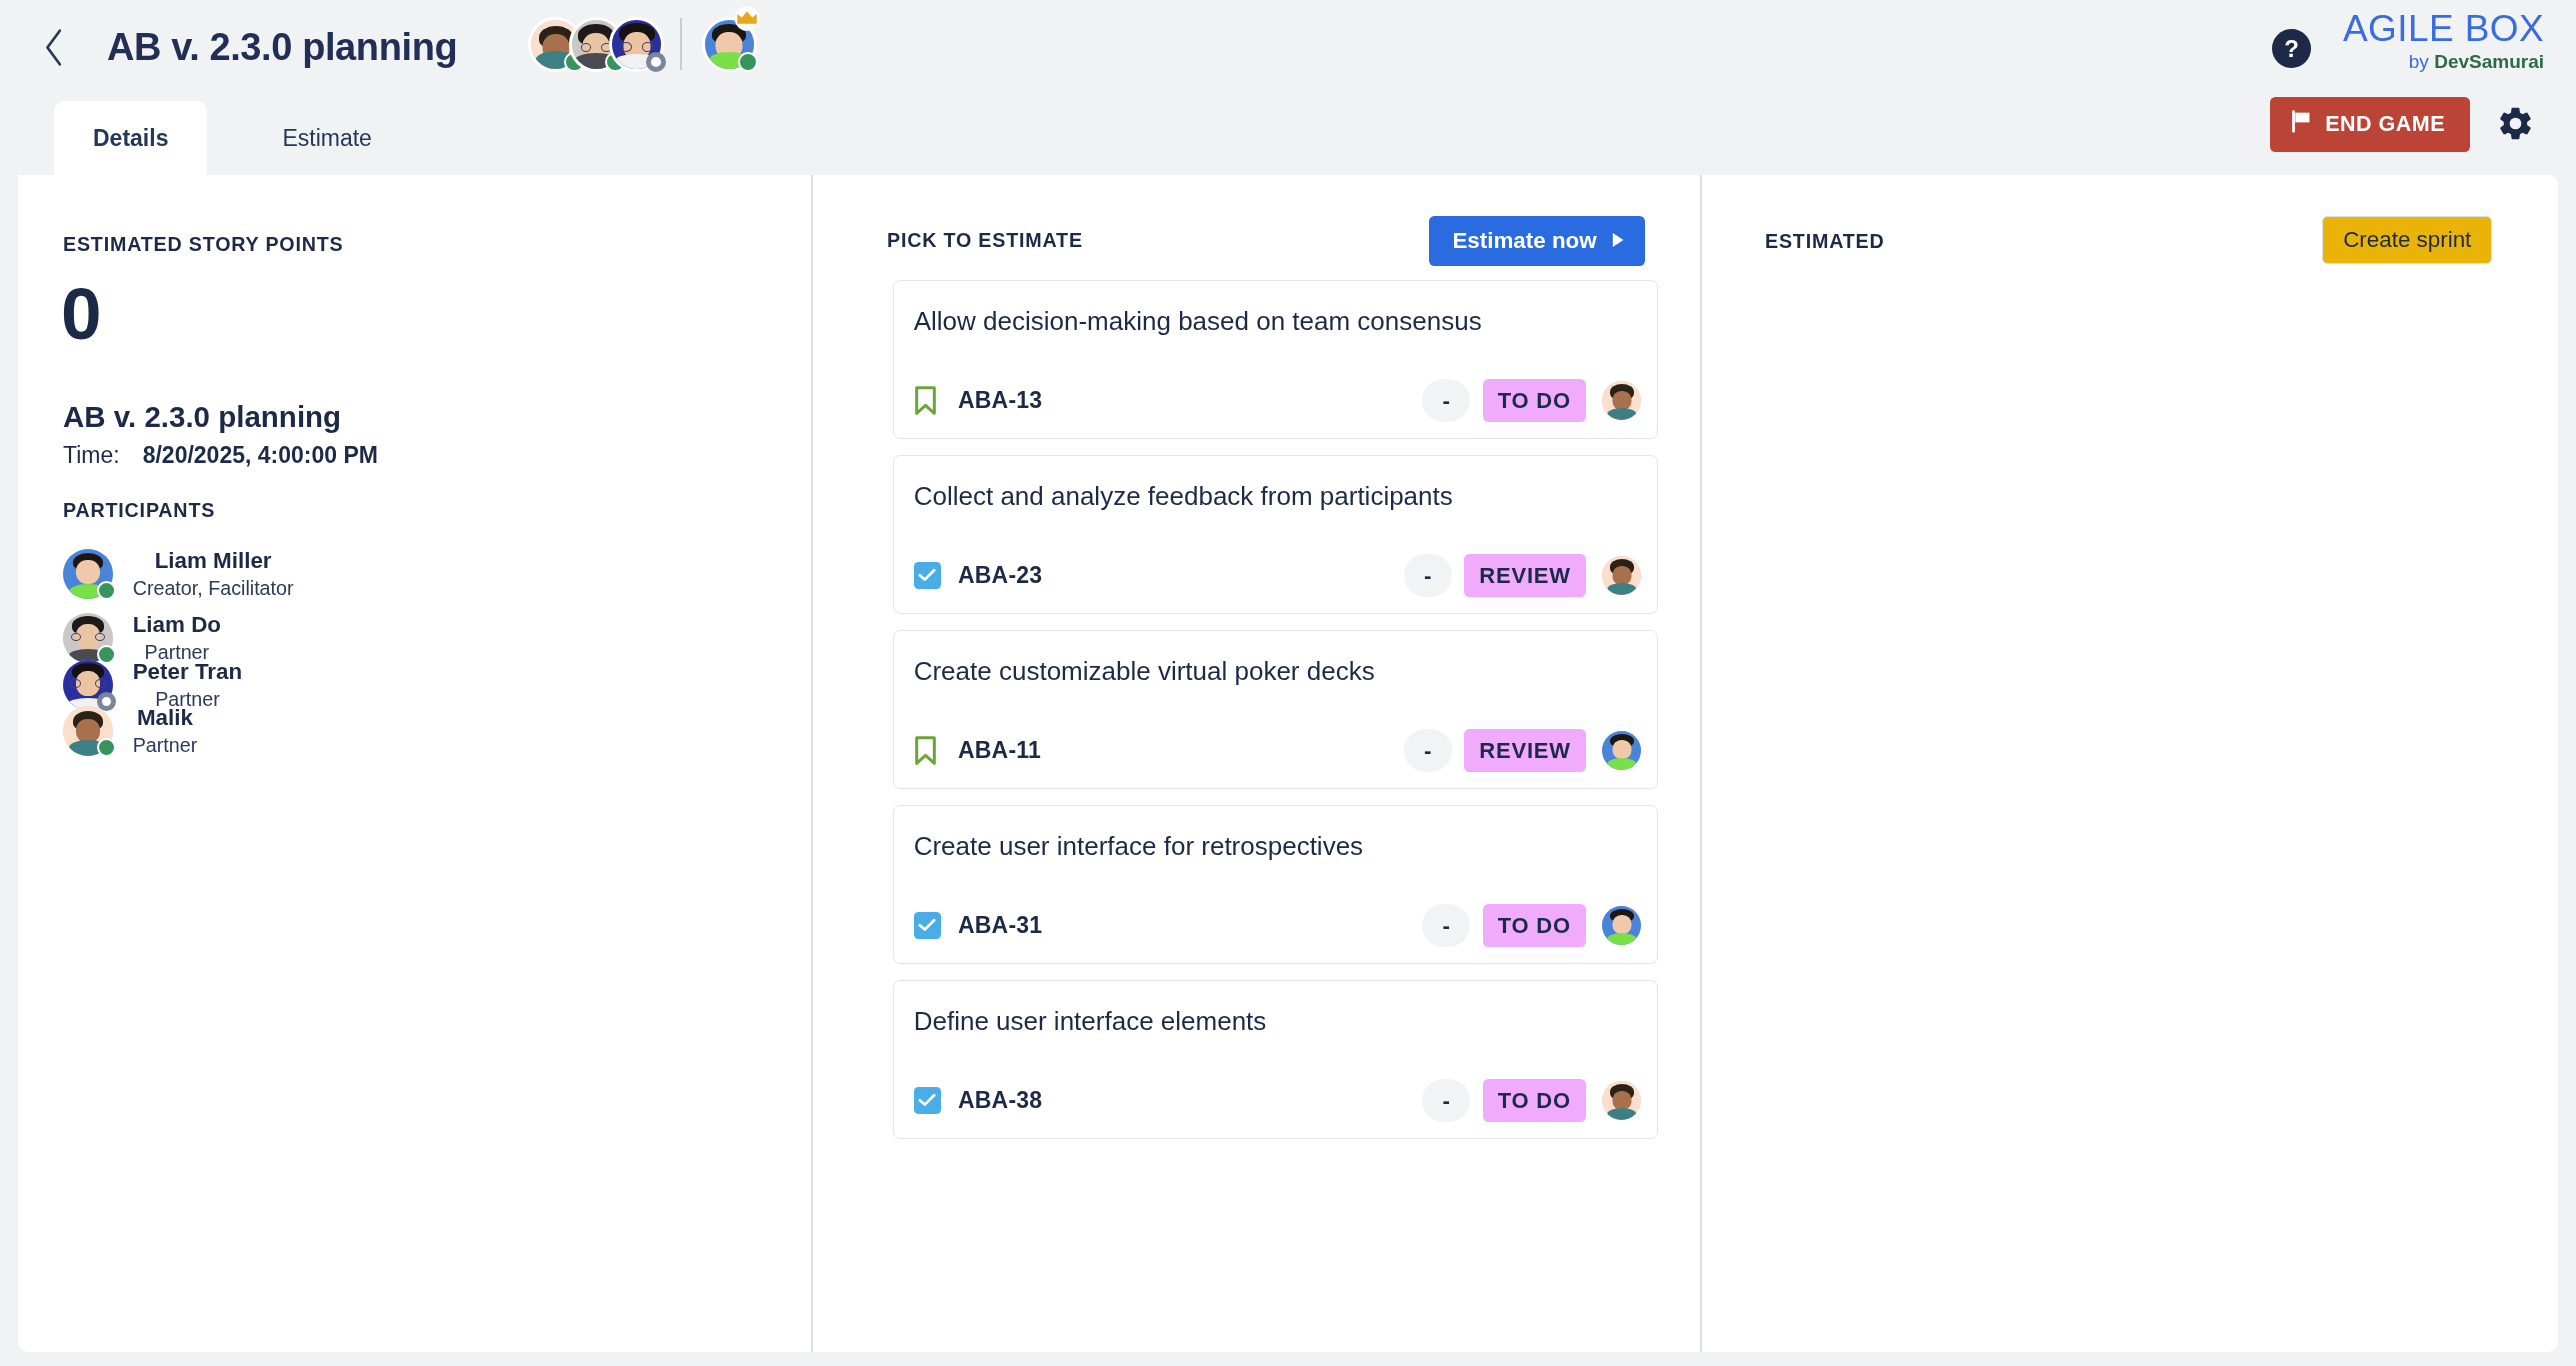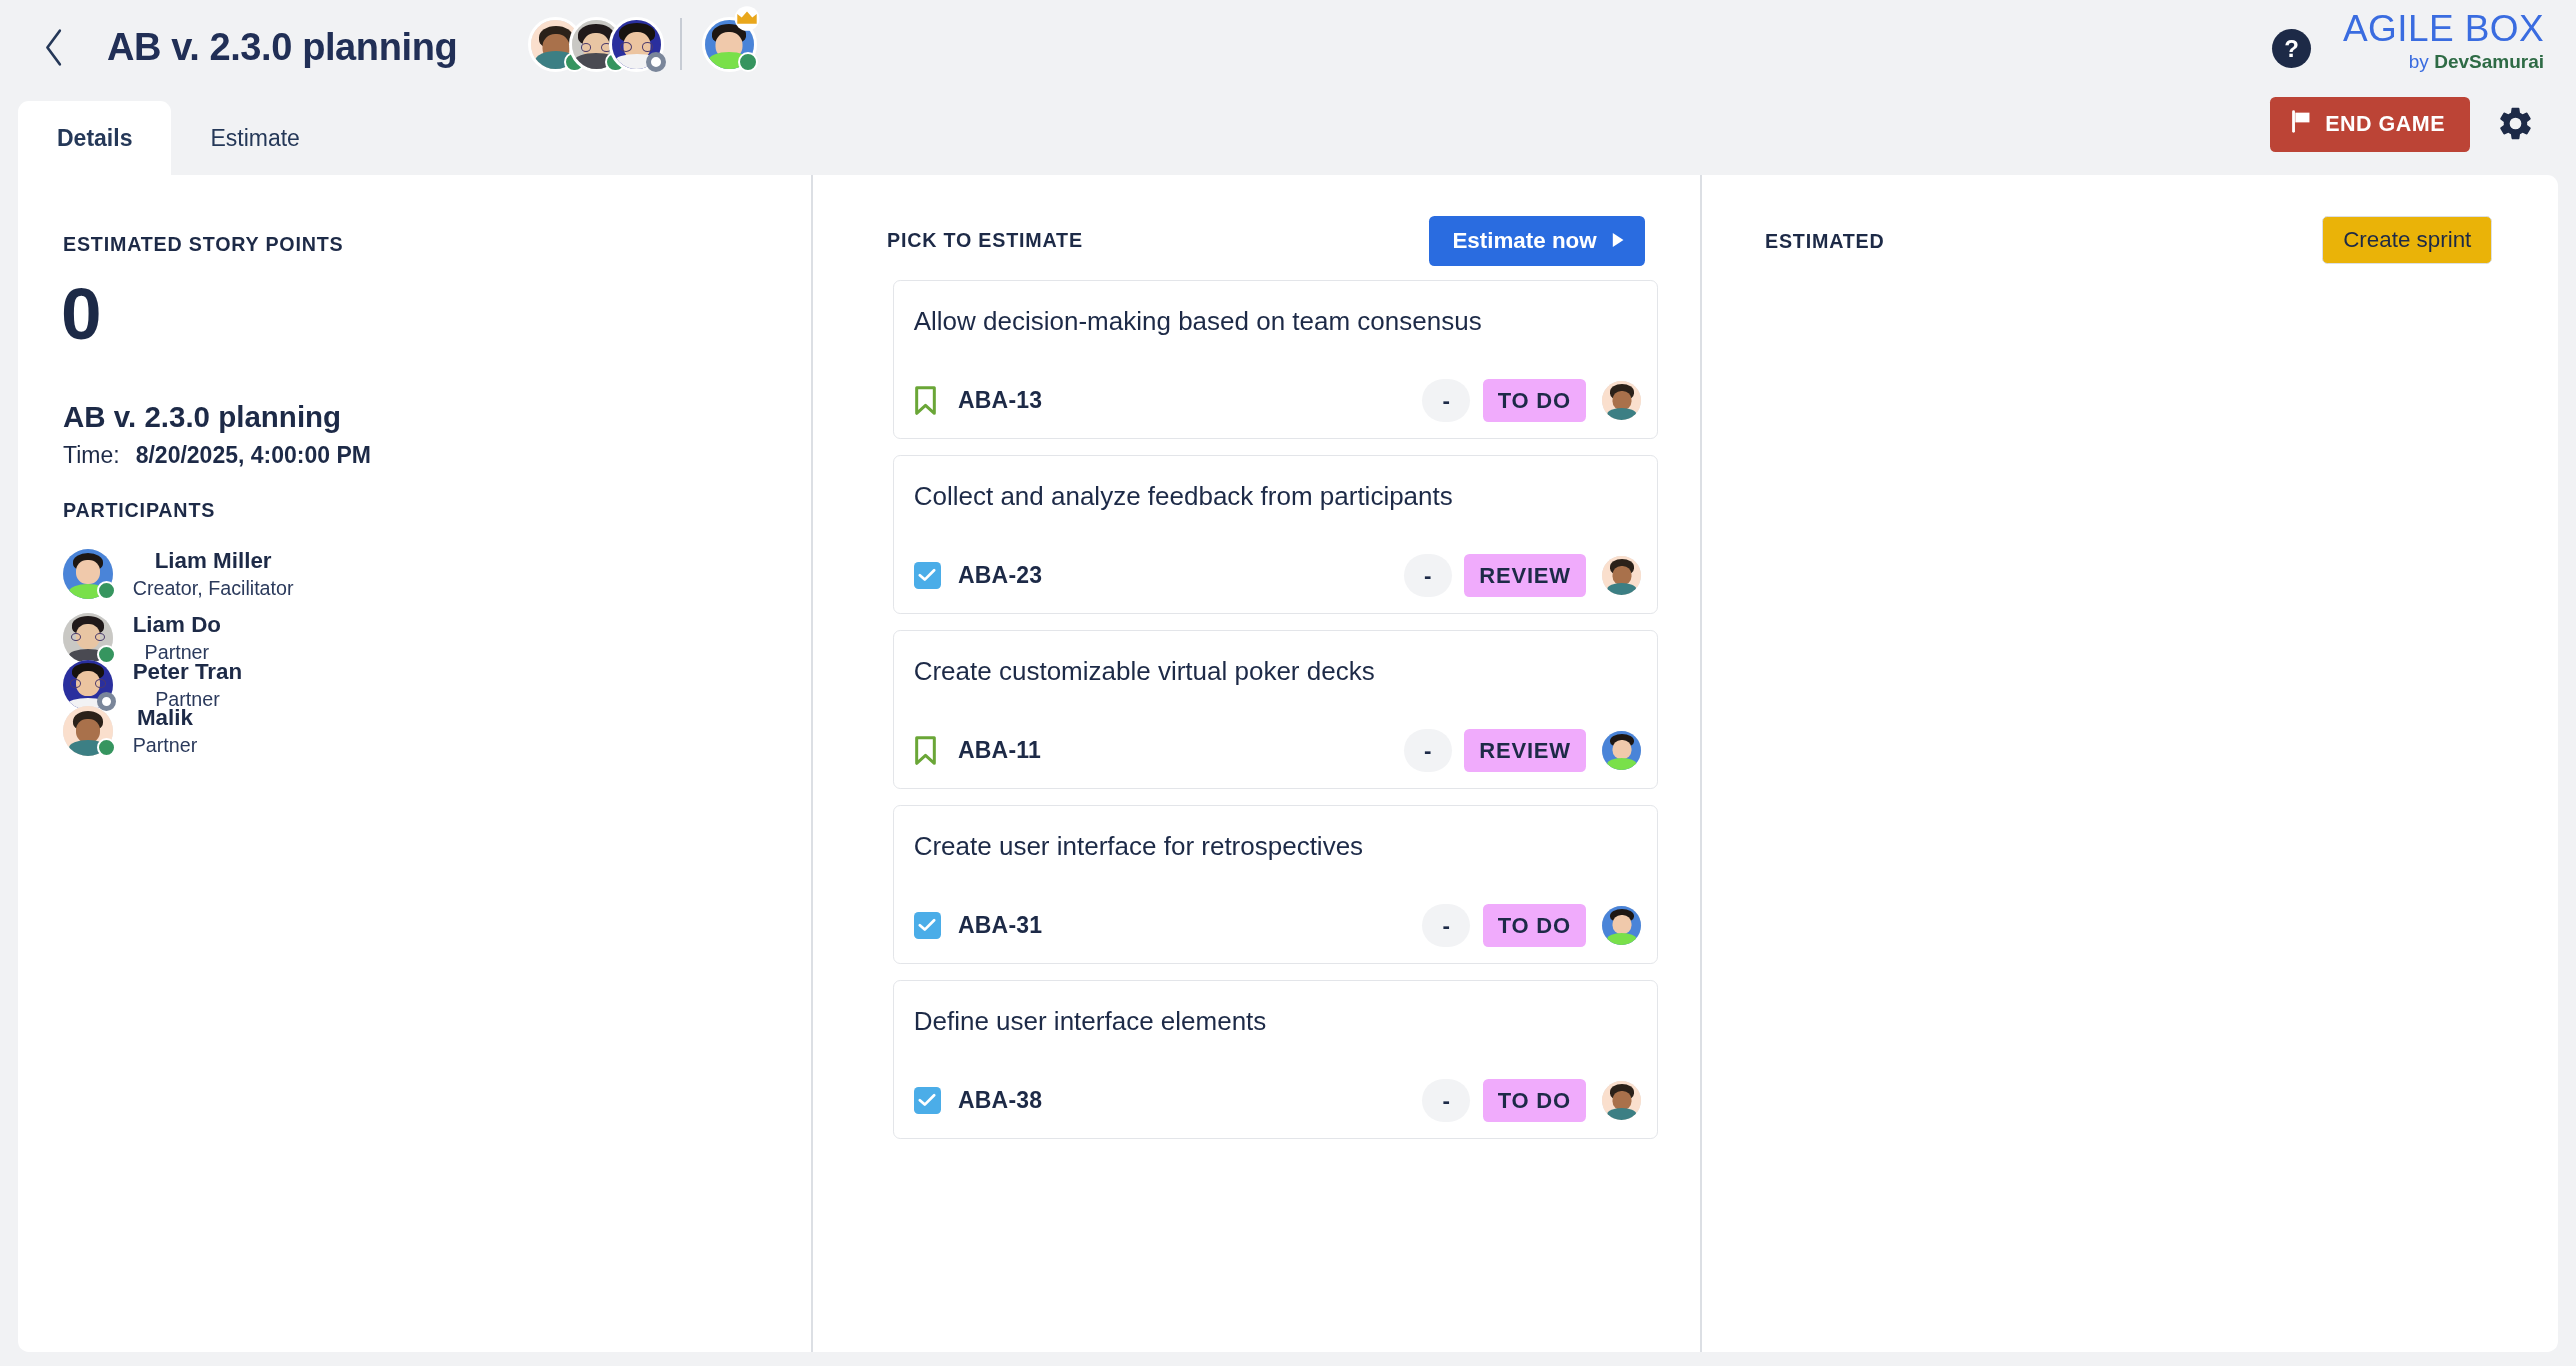--- a/index.html
+++ b/index.html
@@ -159,20 +159,21 @@
   .tab {
     height: 74px;
     padding: 0 39px;
     display: flex; align-items: center;
     font-size: 23px;
     color: #253858;
     cursor: pointer;
     background: transparent;
     border: none;
     font-family: "Liberation Sans", sans-serif;
+    margin-left: 36px;
   }
   .tab.active {
     background: #ffffff;
     font-weight: 700;
     border-radius: 10.7px 10.7px 0 0;
   }
 
   
   .panel {
     position: absolute;
@@ -213,21 +214,21 @@
     line-height: 38px;
   }
   .time-row {
     position: absolute; left: 45px; top: 265px;
     font-size: 23px;
     color: #1d2a47;
     line-height: 30px;
     white-space: nowrap;
   }
   .time-row .k { font-weight: 400; }
-  .time-row .v { font-weight: 700; margin-left: 16px; }
+  .time-row .v { font-weight: 700; margin-left: 23px; }
 
   .participants-label { position: absolute; left: 45px; top: 324px; }
 
   .participant {
     position: absolute; left: 45px;
     width: 465px; height: 64px;
     display: flex; align-items: center;
   }
   .p-av-wrap {
     position: relative;

